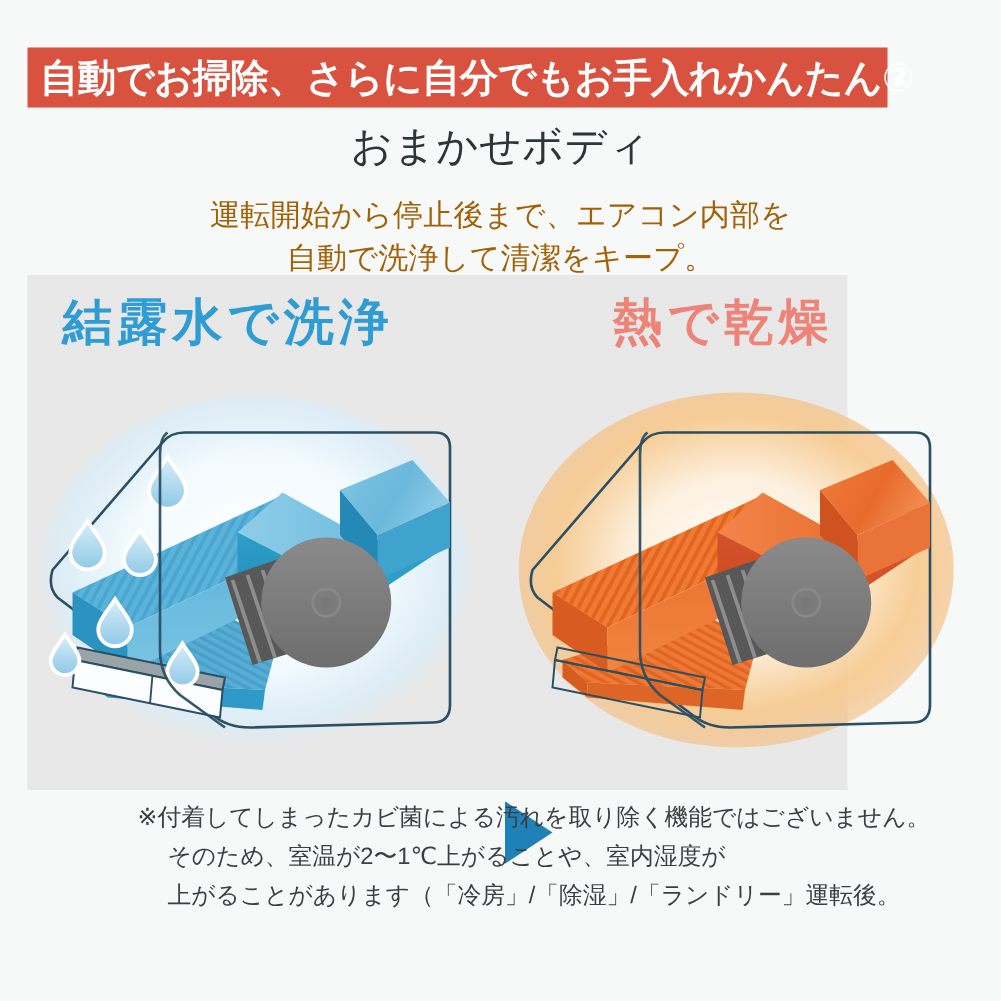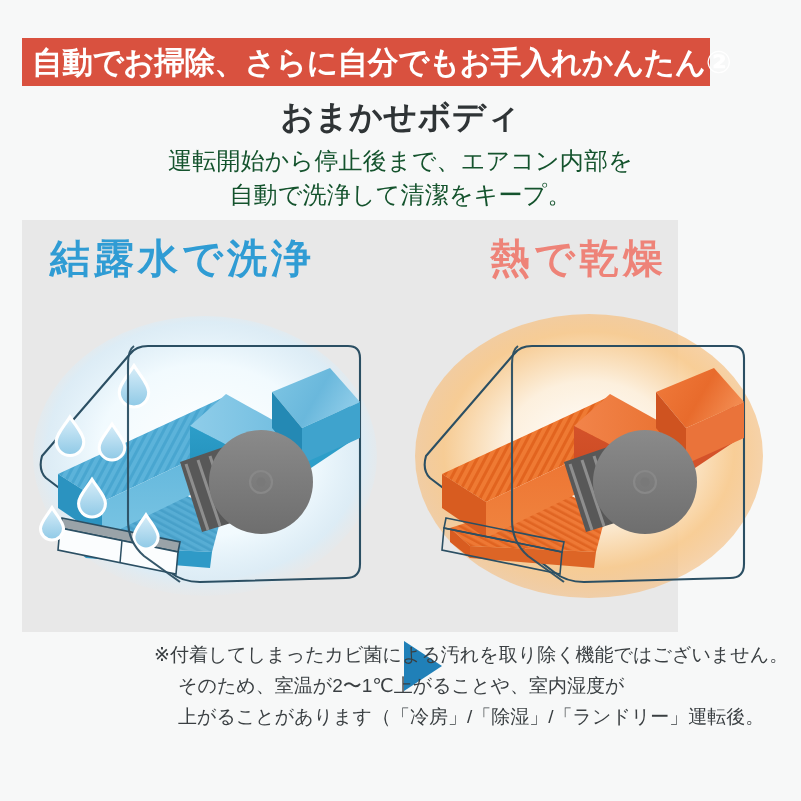--- a/index.html
+++ b/index.html
@@ -29,26 +29,26 @@
     transform:scaleX(0.99);
     transform-origin:left center;
   }
 
   
   .headline{
     position:absolute;left:0;top:97px;width:801px;
     text-align:center;
   }
   .headline-title{
-    font-size:33px;font-weight:bold;color:#2f3436;
+    font-size:33px;font-weight:normal;color:#2f3436;
     line-height:1.22;letter-spacing:0.5px;
   }
   .headline-sub{
-    margin-top:7px;
-    font-size:24px;color:#14532d;line-height:1.42;
+    margin-top:19px;
+    font-size:24px;color:#a16207;line-height:1.42;
     letter-spacing:0.2px;
   }
 
   
   .panel{
     position:absolute;left:22px;top:220px;width:656px;height:412px;
     background:#e8e8e8;
   }
   .sec-label{
     position:absolute;top:18px;
@@ -68,21 +68,20 @@
   .arrow{
     position:absolute;left:382px;top:421px;width:38px;height:50px;
   }
   .arrow svg{display:block;width:100%;height:100%;}
 
   
   .notes{
     position:absolute;left:110px;top:640px;width:640px;
     font-size:19px;color:#3a3f42;line-height:1.62;
     letter-spacing:0px;
-    margin-left:44px;
   }
   .note-line{white-space:nowrap;}
   .note-line.indent{padding-left:24px;}
   .note-line.indent2{padding-left:14px;}
 </style>
 </head>
 <body>
 
 <div id="page">
 

